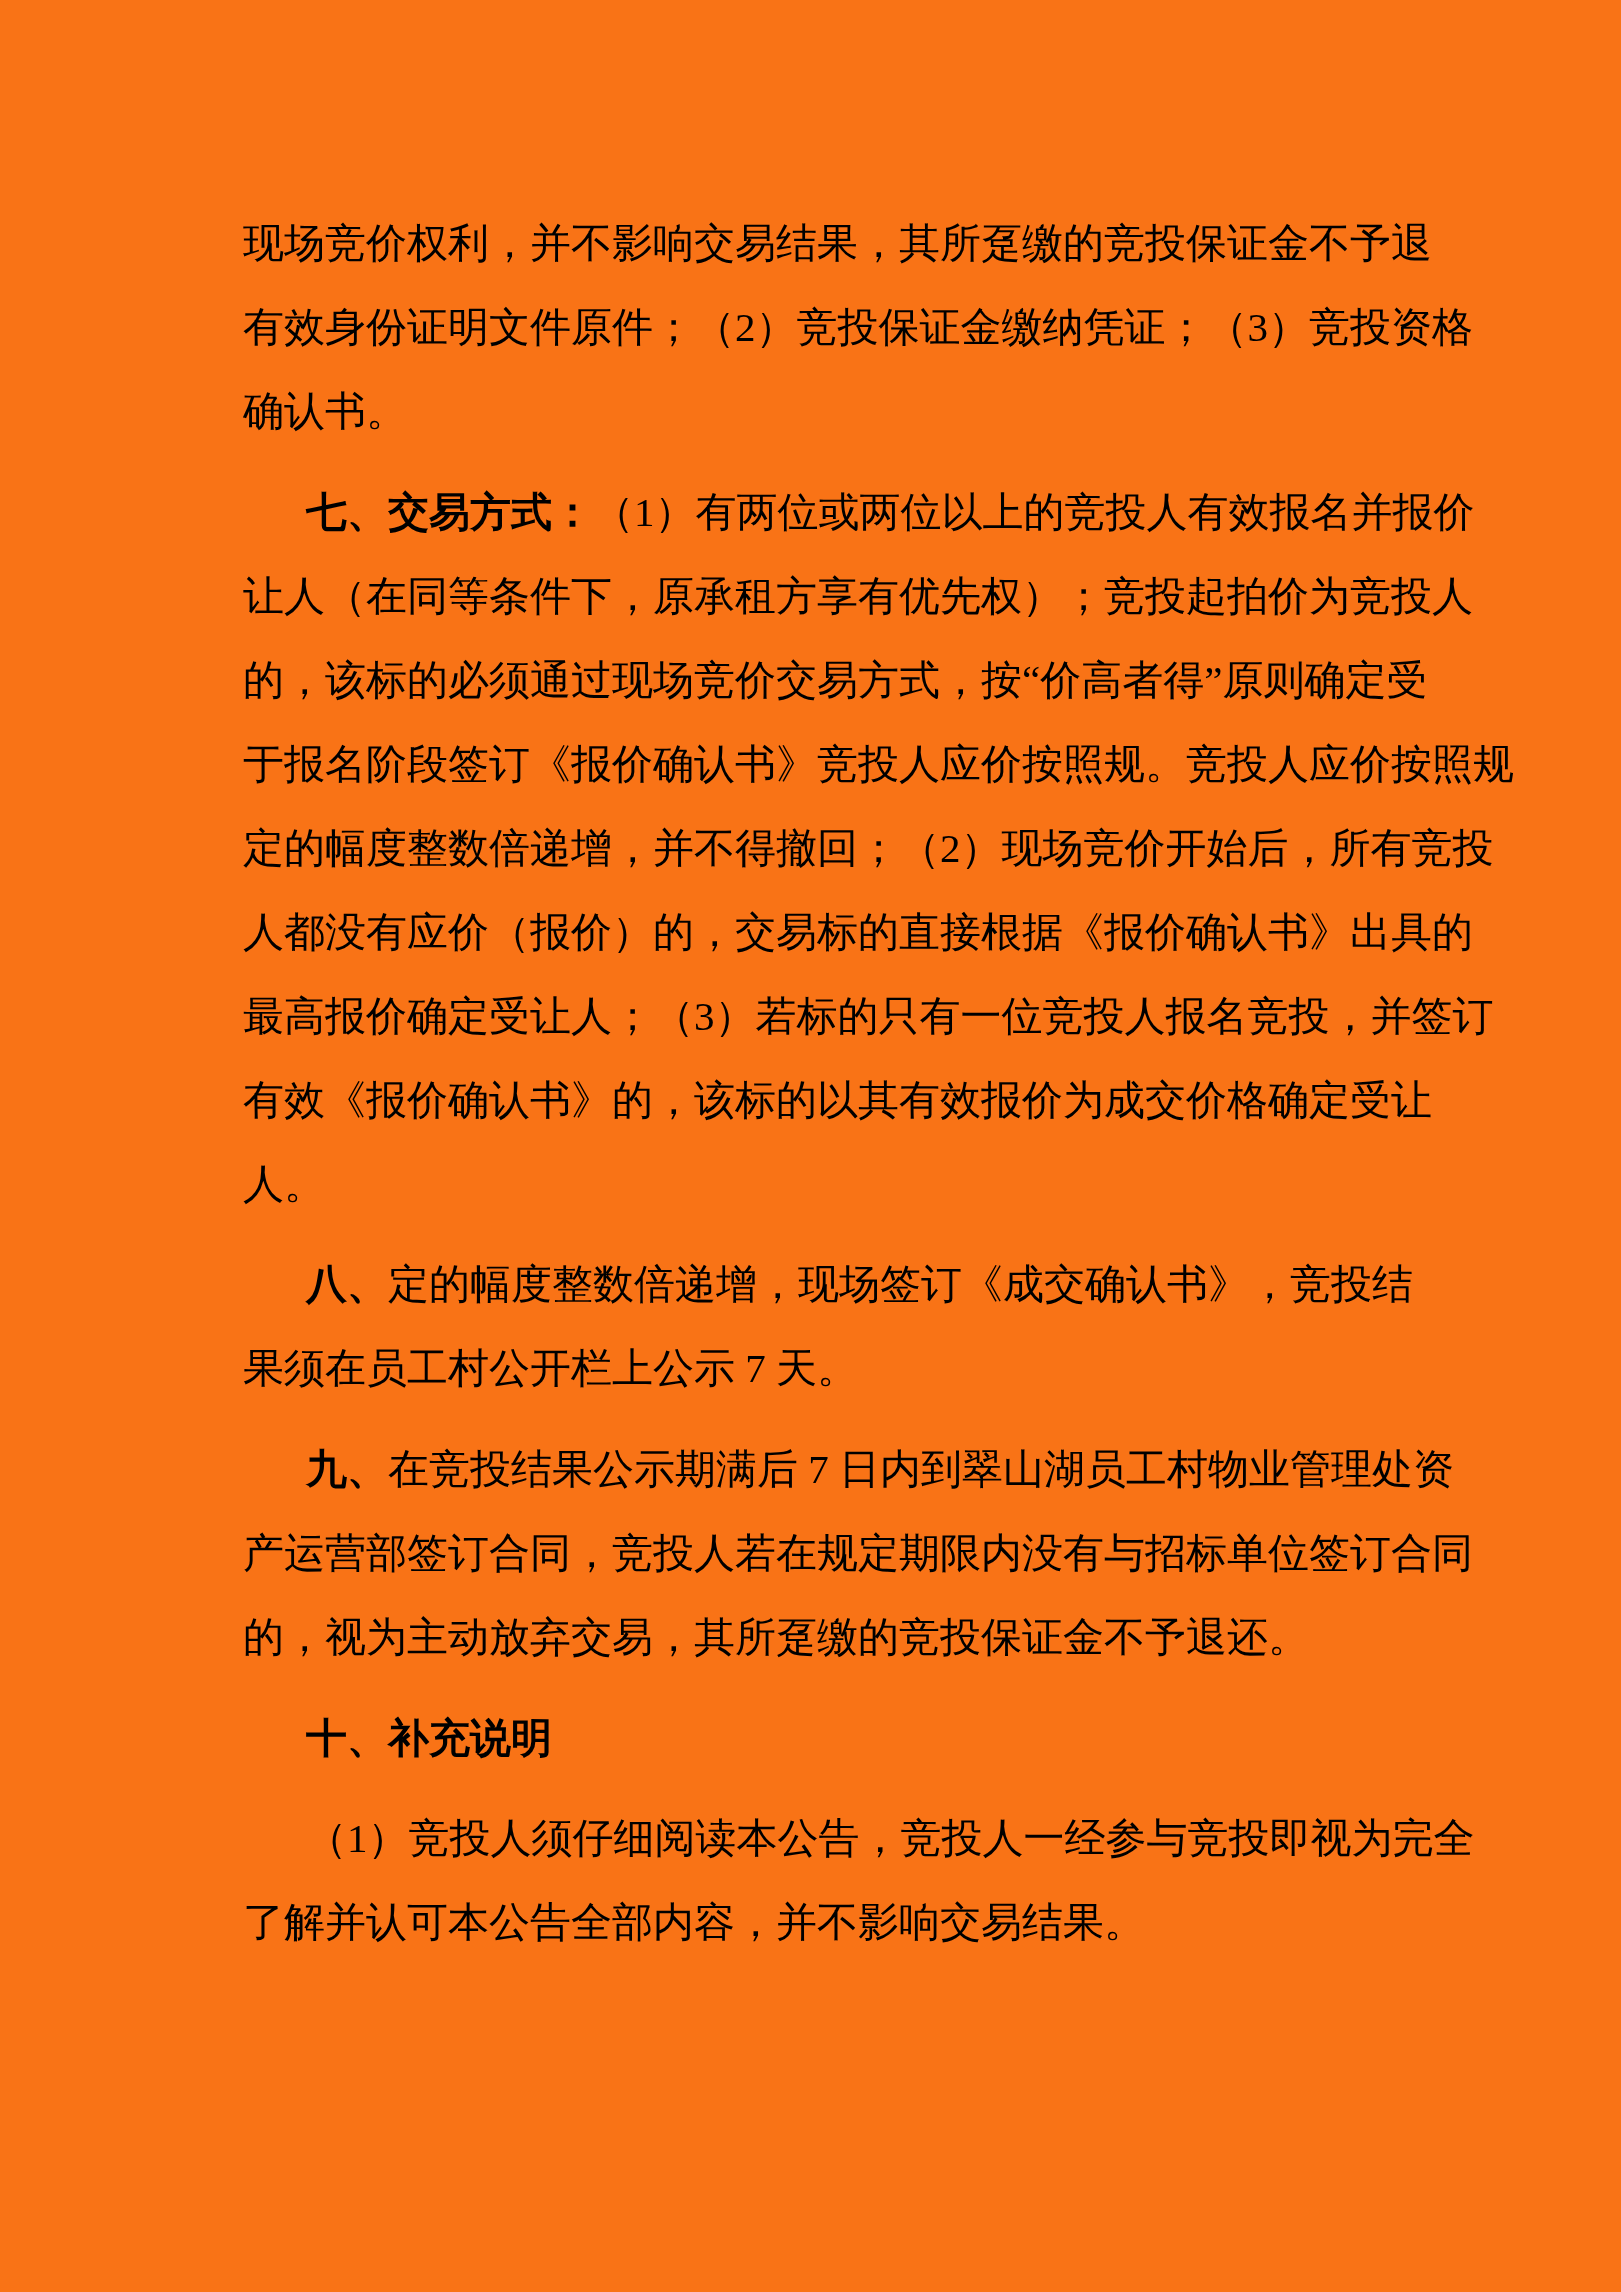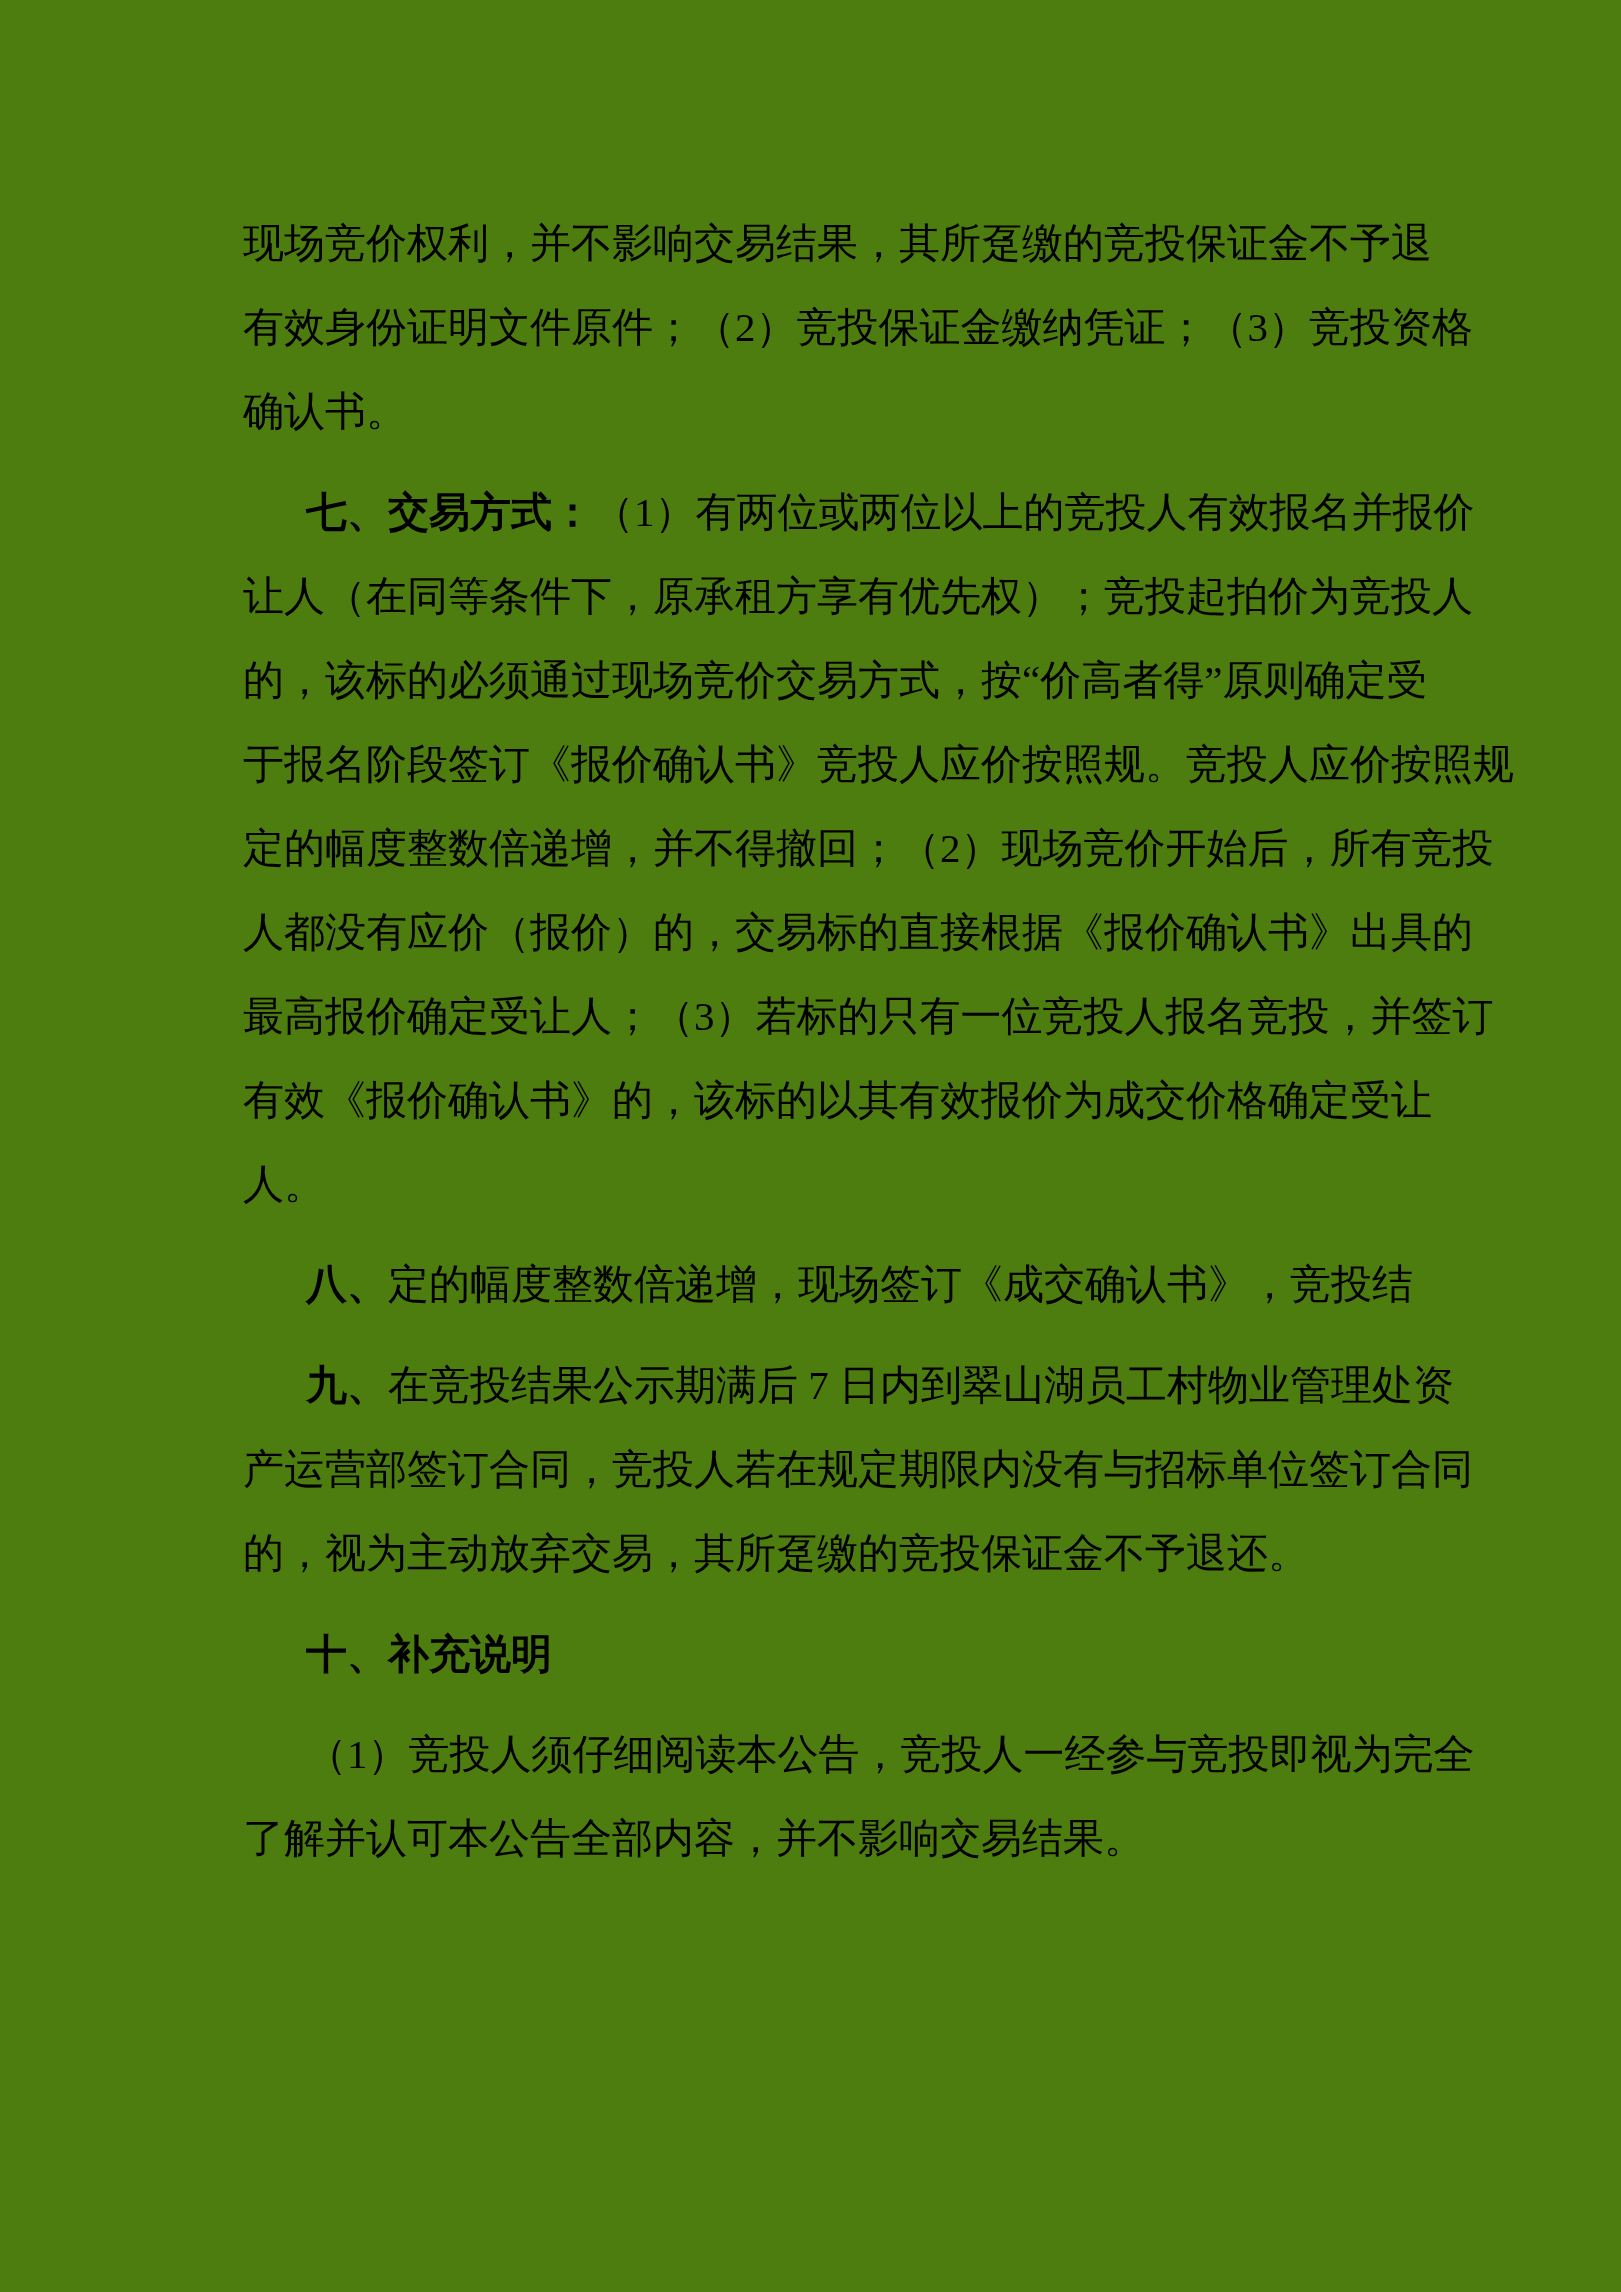--- a/index.html
+++ b/index.html
@@ -4,21 +4,21 @@
 <style>
   html, body {
     margin: 0;
     padding: 0;
     background: #ffffff;
   }
   .page {
     position: relative;
     width: 1621px;
     height: 2293px;
-    background: #4d7c0f;
+    background: #f97316;
     box-sizing: border-box;
     padding: 201px 196px 0 243px;
     color: #000000;
     font-family: "Liberation Serif", "DejaVu Serif", serif;
     overflow: hidden;
   }
   .doc-body {
     width: 100%;
   }
   .para {
@@ -59,20 +59,21 @@
         <div class="line">的，该标的必须通过现场竞价交易方式，按“价高者得”原则确定受</div>
         <div class="line">于报名阶段签订《报价确认书》竞投人应价按照规。竞投人应价按照规</div>
         <div class="line">定的幅度整数倍递增，并不得撤回；（2）现场竞价开始后，所有竞投</div>
         <div class="line">人都没有应价（报价）的，交易标的直接根据《报价确认书》出具的</div>
         <div class="line">最高报价确定受让人；（3）若标的只有一位竞投人报名竞投，并签订</div>
         <div class="line">有效《报价确认书》的，该标的以其有效报价为成交价格确定受让</div>
         <div class="line">人。</div>
       </div>
       <div class="para">
         <div class="line indent"><span class="lead">八、</span><span>定的幅度整数倍递增，现场签订《成交确认书》，竞投结</span></div>
+        <div class="line">果须在员工村公开栏上公示 7 天。</div>
       </div>
       <div class="para">
         <div class="line indent"><span class="lead">九、</span><span>在竞投结果公示期满后 7 日内到翠山湖员工村物业管理处资</span></div>
         <div class="line">产运营部签订合同，竞投人若在规定期限内没有与招标单位签订合同</div>
         <div class="line">的，视为主动放弃交易，其所趸缴的竞投保证金不予退还。</div>
       </div>
       <div class="para">
         <div class="line indent"><span class="lead">十、补充说明</span><span></span></div>
       </div>
       <div class="para">

